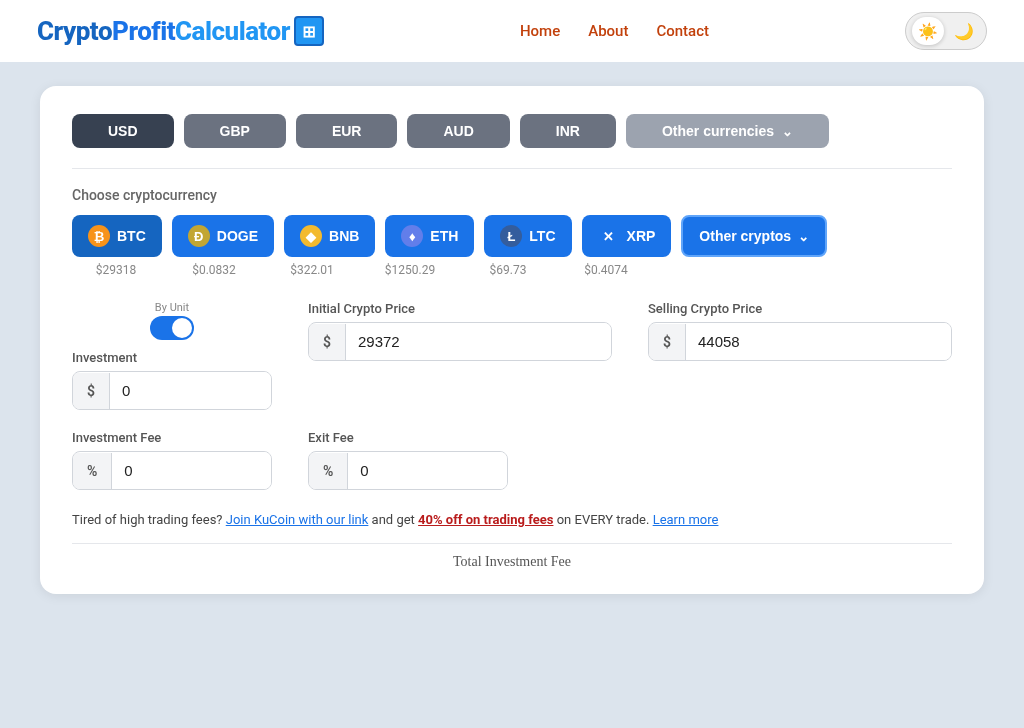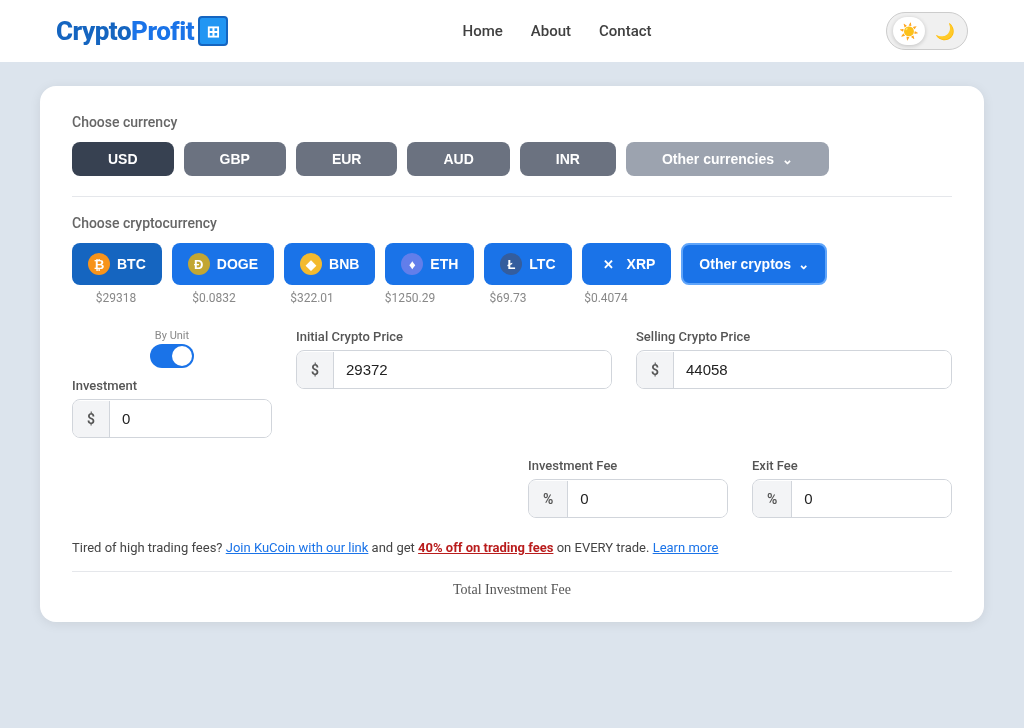--- a/index.html
+++ b/index.html
@@ -8,21 +8,21 @@
       background: #dce4ed;
       min-height: 728px;
       display: flex;
       flex-direction: column;
     }
 
     
     .navbar {
       display: flex;
       align-items: center;
-      padding: 12px 56px;
+      padding: 12px 37px;
       background: #fff;
       justify-content: space-between;
     }
     .logo {
       display: flex;
       align-items: center;
       font-size: 26px;
       font-weight: 800;
       letter-spacing: -0.5px;
     }
@@ -44,21 +44,21 @@
     }
     .nav-links {
       display: flex;
       gap: 28px;
       align-items: center;
       font-size: 15px;
       color: #333;
     }
     .nav-links a {
       text-decoration: none;
-      color: #404040;
+      color: #c2410c;
       font-weight: 500;
     }
     .theme-toggle {
       display: flex;
       align-items: center;
       background: #f0f0f0;
       border: 1px solid #ccc;
       border-radius: 22px;
       padding: 4px 6px;
       gap: 4px;
@@ -189,25 +189,24 @@
     .crypto-price {
       font-size: 12px;
       color: #888;
       text-align: center;
       min-width: 80px;
     }
 
     
     .inputs-row {
       display: flex;
-      gap: 24px;
+      gap: 36px;
       align-items: flex-start;
       margin-bottom: 20px;
       flex-wrap: wrap;
-      justify-content: flex-end;
     }
     .input-group {
       display: flex;
       flex-direction: column;
       gap: 6px;
       flex: 1;
       min-width: 180px;
     }
     .input-group-label {
       font-size: 13px;
@@ -295,37 +294,37 @@
       font-family: Liberation Serif, serif;
     }
   </style>
 </head>
 <body>
 
 <nav class="navbar">
   <div class="logo">
     <span class="logo-crypto">Crypto</span>
       <span class="logo-profit">Profit</span>
+      <span class="logo-calculator">Calculator</span>
     <span class="logo-icon">⊞</span>
   </div>
   <div class="nav-links">
     <a href="#">Home</a>
     <a href="#">About</a>
     <a href="#">Contact</a>
   </div>
   <div class="theme-toggle">
     <button class="theme-btn active">☀️</button>
     <button class="theme-btn">🌙</button>
   </div>
 </nav>
 
 <div class="main-content">
   <div class="card">
 
-    <div class="section-label">Choose currency</div>
     <div class="currency-buttons">
       <button class="currency-btn active">USD</button>
       <button class="currency-btn">GBP</button>
       <button class="currency-btn">EUR</button>
       <button class="currency-btn">AUD</button>
       <button class="currency-btn">INR</button>
       <button class="currency-btn other">
         <span>Other currencies</span>
         <span style="font-size:13px;">⌄</span>
       </button>

